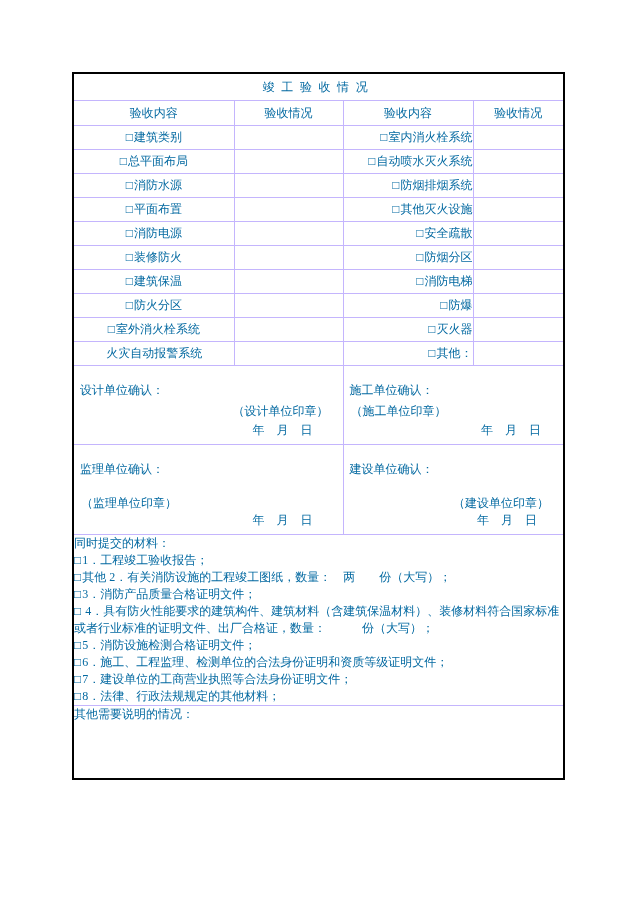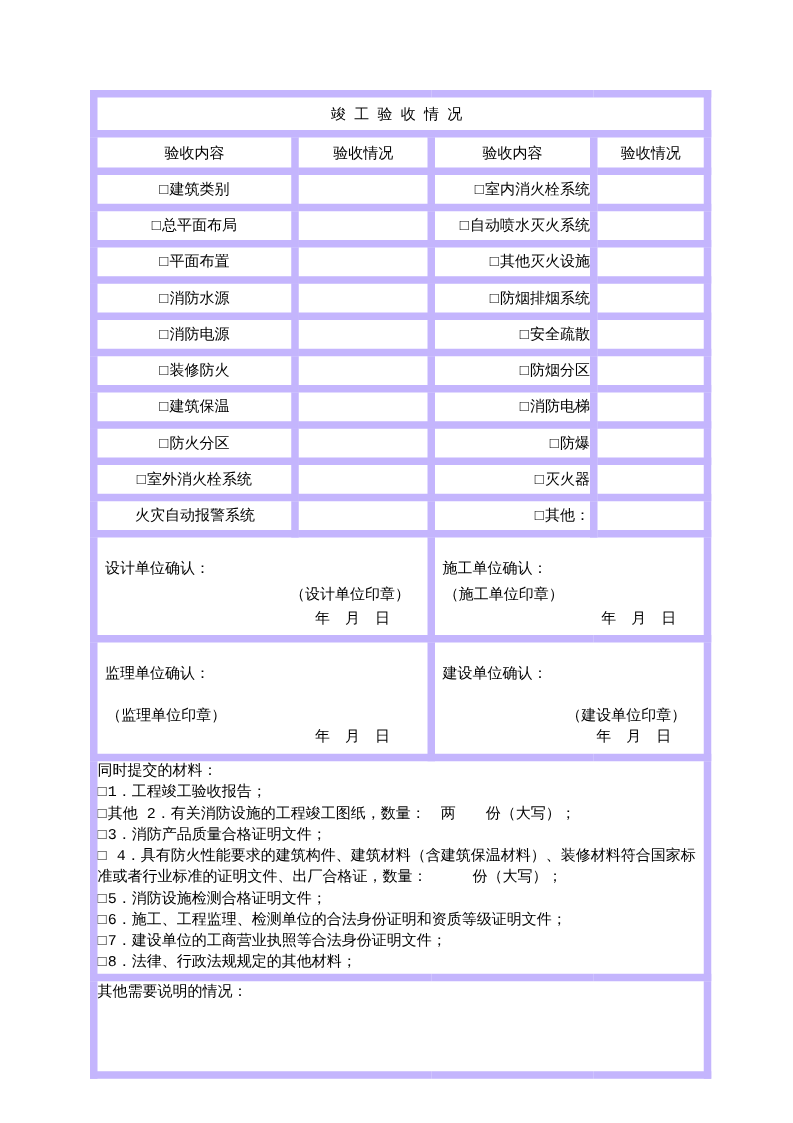--- a/index.html
+++ b/index.html
@@ -8,22 +8,22 @@
     font-family:"Liberation Serif","DejaVu Serif",serif;
     color:#1a1a1a;-webkit-font-smoothing:antialiased;
   }
   .sheet{position:absolute;left:0;top:0;width:634px;height:898px;background:#fff;}
   table.main{
     position:absolute;left:72px;top:72px;width:491px;
     border-collapse:collapse;table-layout:fixed;
     border:2px solid #000;
   }
   table.main td{
-    border:6px solid #c4b5fd;font-size:12px;color:#000000;
-    padding:0;overflow:hidden;font-family:Liberation Mono, monospace;
+    border:1px solid #c4b5fd;font-size:12px;color:#0369a1;
+    padding:0;overflow:hidden;
   }
   td.title-cell{
     height:26px;text-align:center;letter-spacing:0.55em;
     font-size:12.5px;padding-left:0.55em;
   }
   td.hdr{height:24px;text-align:center;}
   td.item-l{height:23px;text-align:center;margin-top:44px;}
   td.item-r{height:23px;text-align:right;padding-left:5px;}
   .cb{display:inline-block;margin-right:1px;}
   td.sig{vertical-align:top;position:relative;}
@@ -81,29 +81,29 @@
     <td class="item-r"><span class="cb">□</span><span>室内消火栓系统</span></td>
     <td class="item-l"></td>
   </tr>
   <tr>
     <td class="item-l"><span class="cb">□</span><span>总平面布局</span></td>
     <td class="item-l"></td>
     <td class="item-r"><span class="cb">□</span><span>自动喷水灭火系统</span></td>
     <td class="item-l"></td>
   </tr>
   <tr>
+    <td class="item-l"><span class="cb">□</span><span>消防水源</span></td>
+    <td class="item-l"></td>
+    <td class="item-r"><span class="cb">□</span><span>防烟排烟系统</span></td>
+    <td class="item-l"></td>
+  </tr>
+  <tr>
     <td class="item-l"><span class="cb">□</span><span>平面布置</span></td>
     <td class="item-l"></td>
     <td class="item-r"><span class="cb">□</span><span>其他灭火设施</span></td>
-    <td class="item-l"></td>
-  </tr>
-  <tr>
-    <td class="item-l"><span class="cb">□</span><span>消防水源</span></td>
-    <td class="item-l"></td>
-    <td class="item-r"><span class="cb">□</span><span>防烟排烟系统</span></td>
     <td class="item-l"></td>
   </tr>
   <tr>
     <td class="item-l"><span class="cb">□</span><span>消防电源</span></td>
     <td class="item-l"></td>
     <td class="item-r"><span class="cb">□</span><span>安全疏散</span></td>
     <td class="item-l"></td>
   </tr>
   <tr>
     <td class="item-l"><span class="cb">□</span><span>装修防火</span></td>

